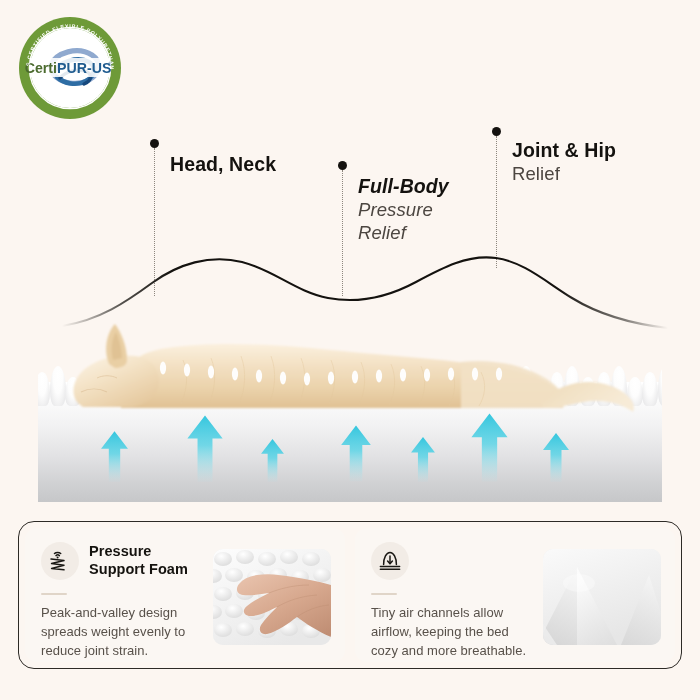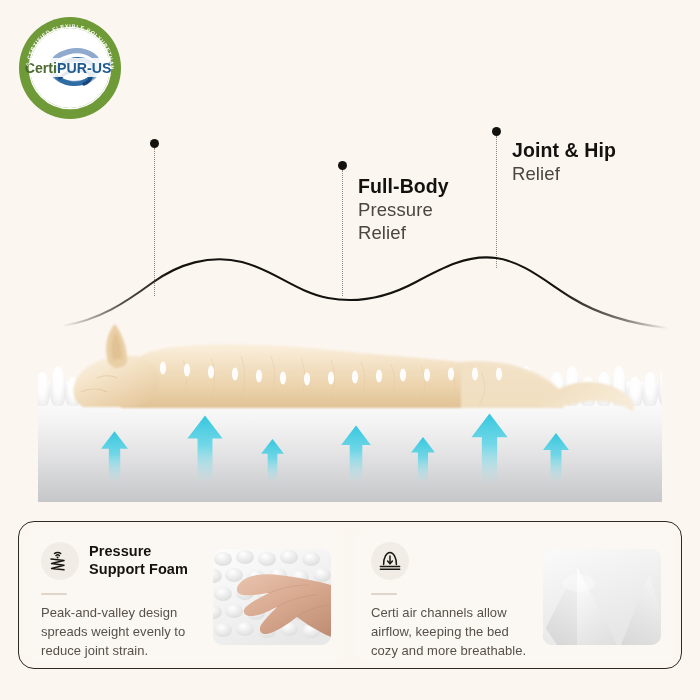--- a/index.html
+++ b/index.html
@@ -84,21 +84,21 @@
     letter-spacing: .1px;
     line-height: 1.27;
   }
 
   #callout-head { left: 150px; top: 139px; }
   #callout-head .leader { height: 148px; }
   #callout-head .txt { top: 14px; }
 
   #callout-body { left: 338px; top: 161px; }
   #callout-body .leader { height: 126px; }
-  #callout-body .txt { top: 14px; }
+  #callout-body .txt { top: 14px; font-style: italic; }
 
   #callout-joint { left: 492px; top: 127px; }
   #callout-joint .leader { height: 132px; }
   #callout-joint .txt { top: 12px; }
 
   
   #contour {
     position: absolute;
     left: 60px;
     top: 240px;
@@ -263,20 +263,21 @@
         <textPath href="#arcBot" startOffset="50%" text-anchor="middle">WWW.CERTIPUR.US</textPath>
       </text>
     </svg>
   </div>
 
 
   <div class="callout" id="callout-head">
     <span class="dot"></span>
     <span class="leader"></span>
     <span class="txt">
+      <span class="t1">Head, Neck</span>
     </span>
   </div>
 
   <div class="callout" id="callout-body">
     <span class="dot"></span>
     <span class="leader"></span>
     <span class="txt">
       <span class="t1">Full-Body</span>
       <span class="t2">Pressure</span>
       <span class="t2">Relief</span>
@@ -620,21 +621,21 @@
                 <path d="M6.6,16.5 C6.6,9.6 9.4,4.5 13,4.5 C16.6,4.5 19.4,9.6 19.4,16.5"></path>
                 <path d="M13,8 L13,15.4"></path>
                 <path d="M10.6,13 L13,15.8 L15.4,13"></path>
                 <path d="M3.4,18.4 L22.6,18.4"></path>
                 <path d="M3.4,21.2 L22.6,21.2"></path>
               </g>
             </svg>
           </span>
         </div>
         <div class="frule"></div>
-        <div class="fdesc">Certi air channels allow airflow, keeping the bed cozy and more breathable.</div>
+        <div class="fdesc">Tiny air channels allow airflow, keeping the bed cozy and more breathable.</div>
       </div>
       <div class="fthumb">
         <svg viewBox="0 0 118 96" xmlns="http://www.w3.org/2000/svg">
           <defs>
             <linearGradient id="peakBg" x1="0" y1="0" x2="0.4" y2="1">
               <stop offset="0" stop-color="#FAFAFA"></stop>
               <stop offset="1" stop-color="#E6E6E6"></stop>
             </linearGradient>
             <linearGradient id="peakA" x1="0.5" y1="0" x2="0.1" y2="1">
               <stop offset="0" stop-color="#F6F6F6"></stop>

